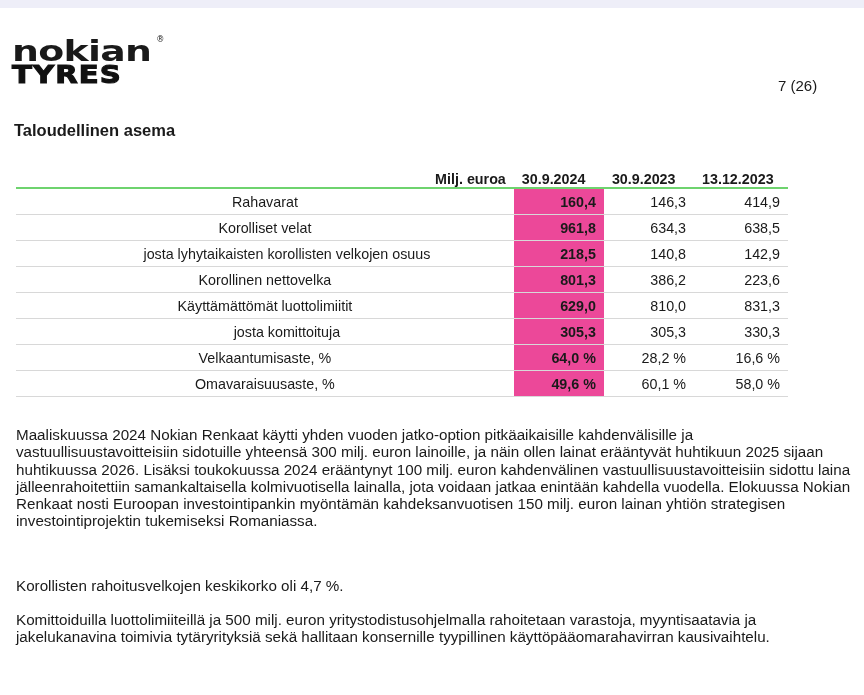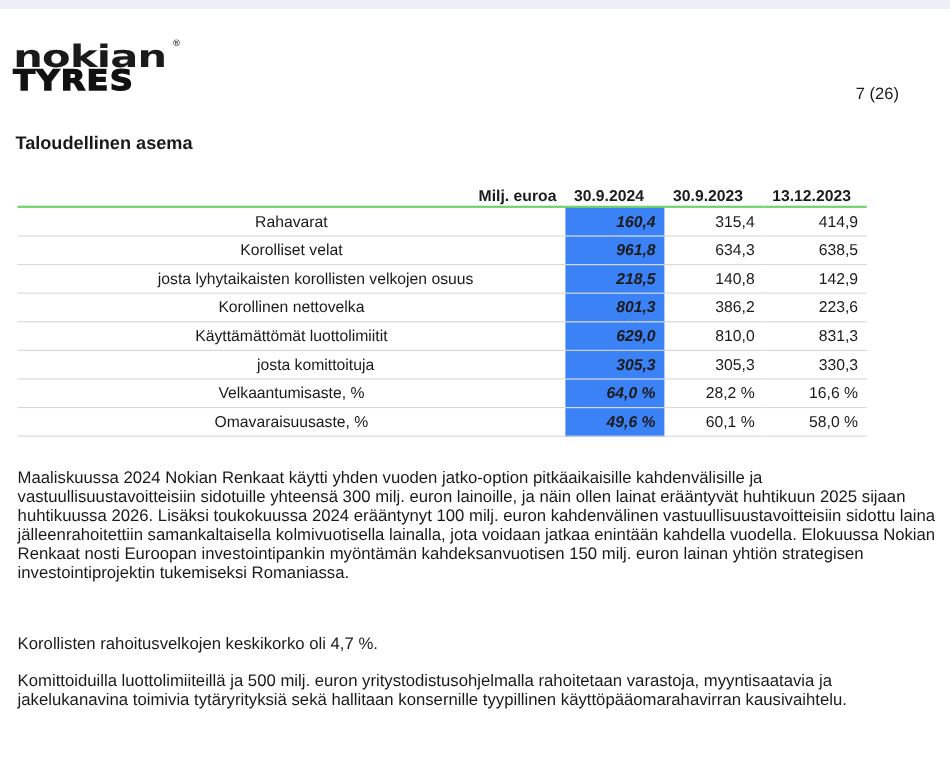--- a/index.html
+++ b/index.html
@@ -21,21 +21,21 @@
     position: absolute; left: 16px; top: 168px;
     border-collapse: collapse; font-size: 14.3px;
     width: 772px;
   }
   table.fin th, table.fin td { padding: 0 8px; height: 25px; white-space: nowrap; }
   table.fin th { font-weight: bold; text-align: left; height: 19px; vertical-align: bottom; border-bottom: 2px solid #6ed36e; }
   table.fin th.lbl { text-align: right; }
   table.fin td { border-bottom: 1.5px solid #d8d8d8; text-align: right; }
   table.fin td.lbl { text-align: center; }
   table.fin td.lbl.indent { padding-left: 52px; }
-  table.fin td.cur { background: #3b82f6; font-weight: bold; font-style: italic; }
+  table.fin td.cur { background: #ec4899; font-weight: bold; }
   .c-lbl { width: 464px; }
   .c1 { width: 84px; }
   .c2 { width: 84px; }
   .c3 { width: 84px; }
   .para { position: absolute; left: 16px; width: 840px; font-size: 15.2px; line-height: 17.3px; margin: 0; }
   .p1 { top: 426px; }
   .p2 { top: 577px; }
   .p3 { top: 611px; }
 </style>
 </head>
@@ -64,21 +64,21 @@
       <th class="lbl">Milj. euroa</th>
       <th>30.9.2024</th>
       <th>30.9.2023</th>
       <th>13.12.2023</th>
     </tr>
   </thead>
   <tbody>
     <tr>
       <td class="lbl">Rahavarat</td>
       <td class="cur">160,4</td>
-      <td>315,4</td>
+      <td>146,3</td>
       <td>414,9</td>
     </tr>
     <tr>
       <td class="lbl">Korolliset velat</td>
       <td class="cur">961,8</td>
       <td>634,3</td>
       <td>638,5</td>
     </tr>
     <tr>
       <td class="lbl indent">josta lyhytaikaisten korollisten velkojen osuus</td>

